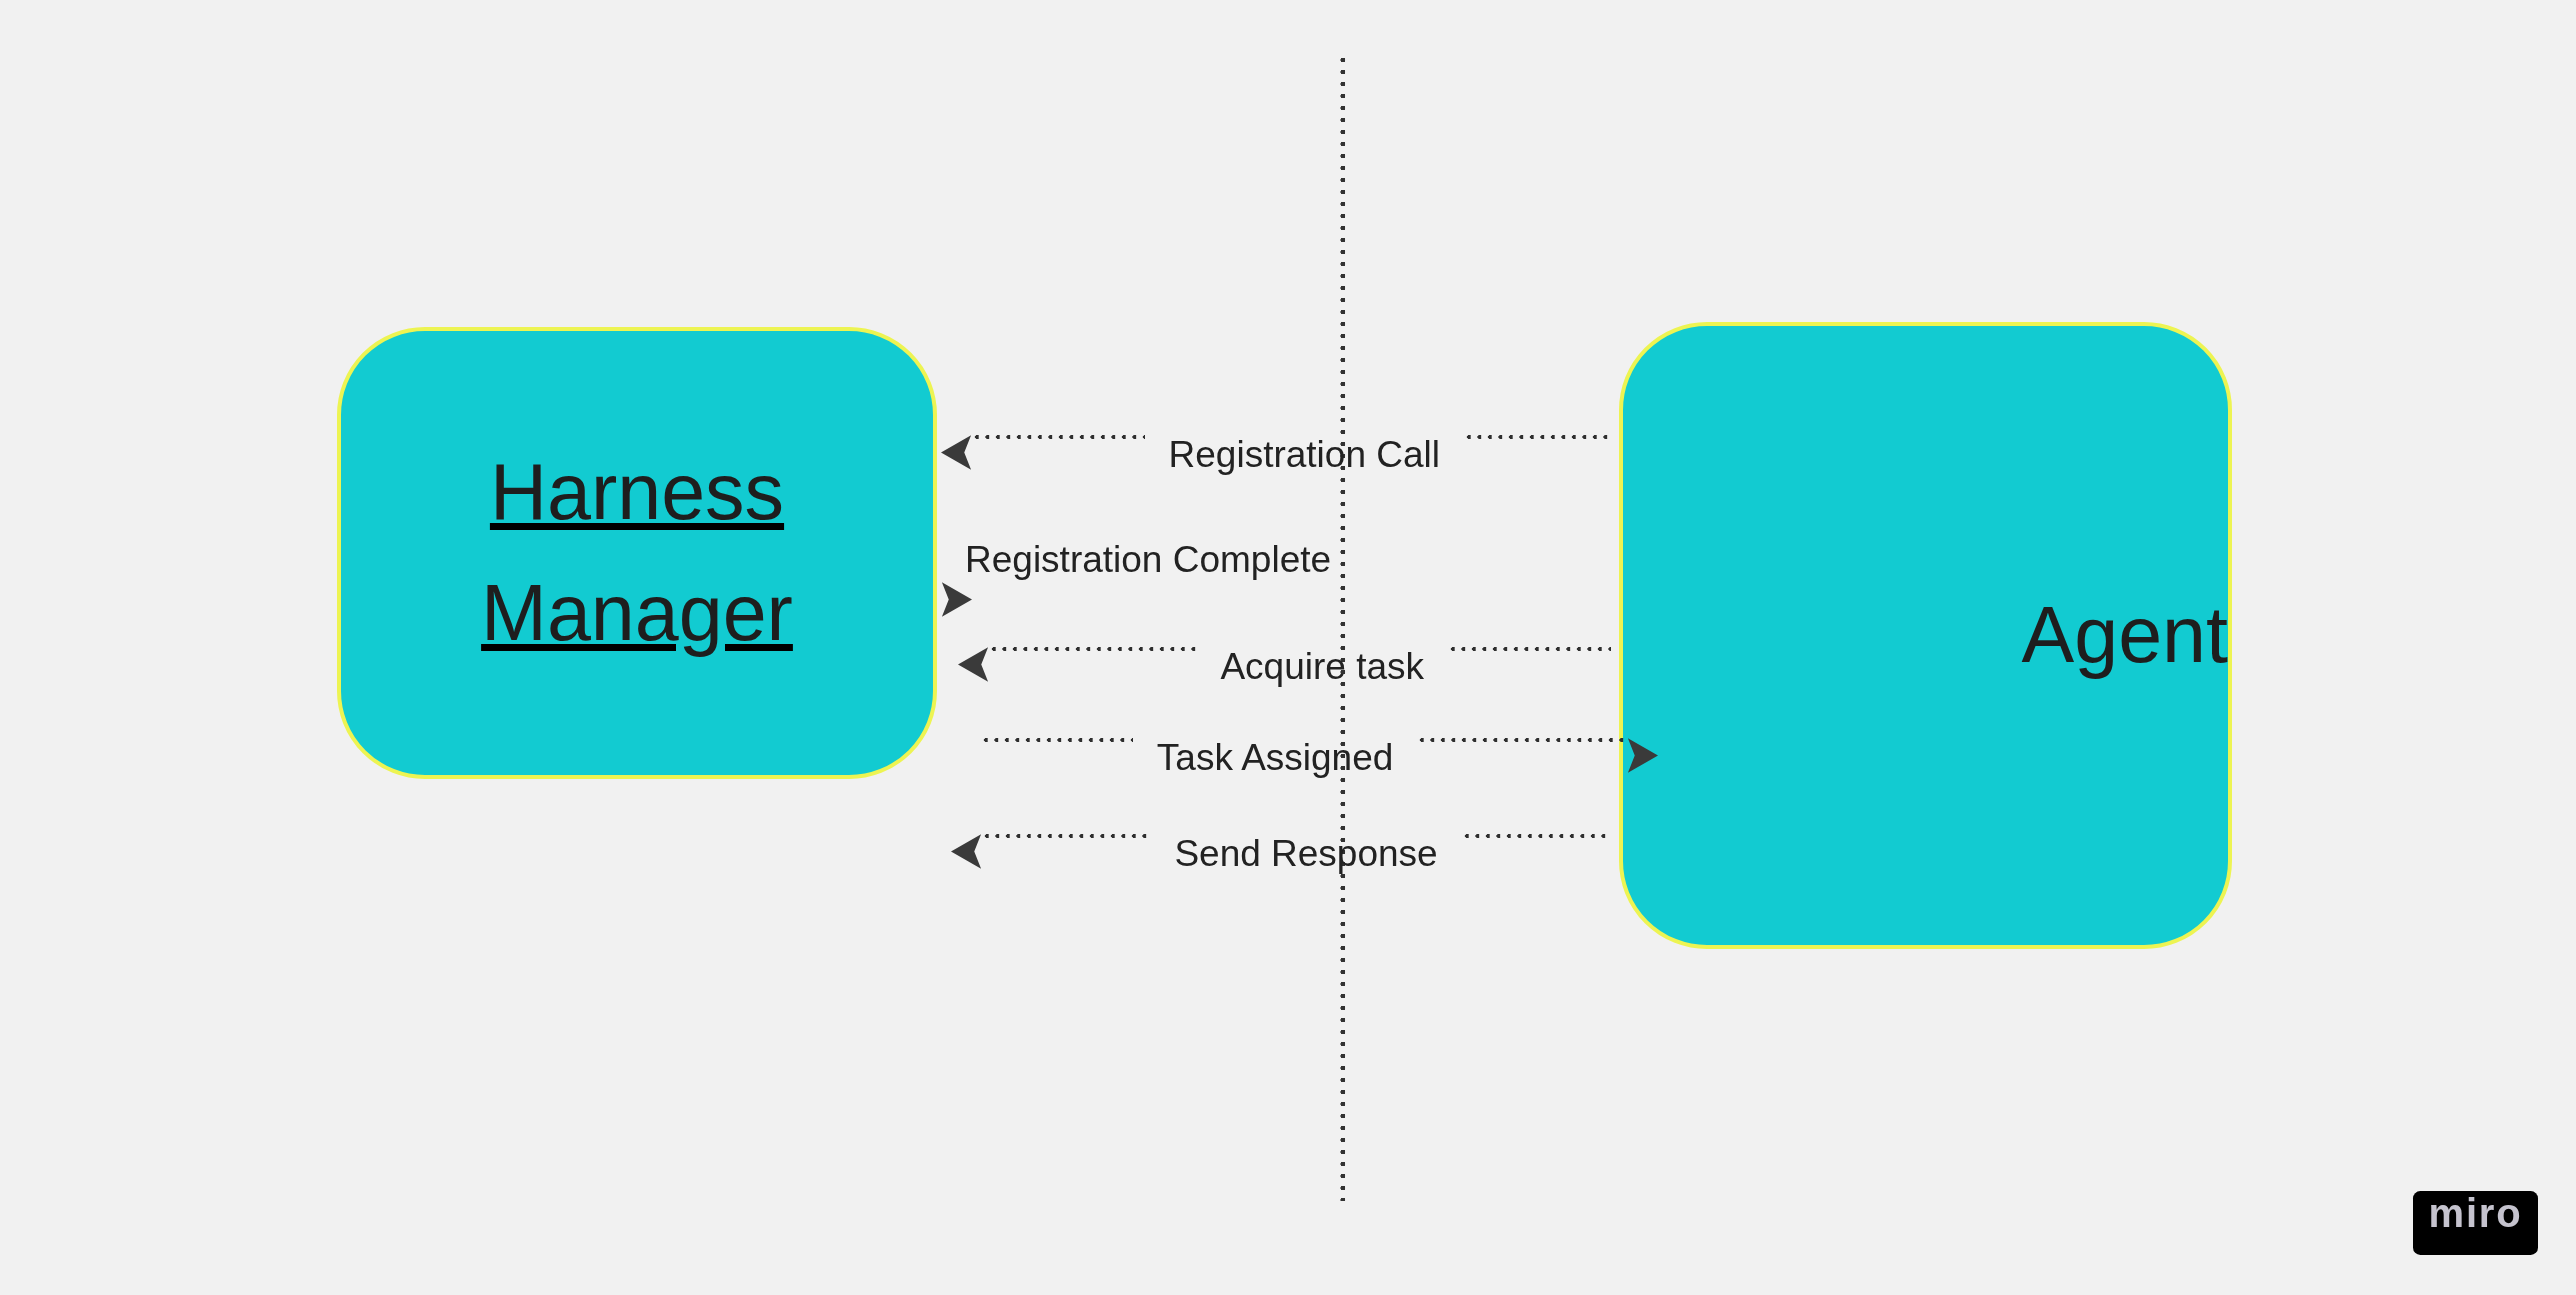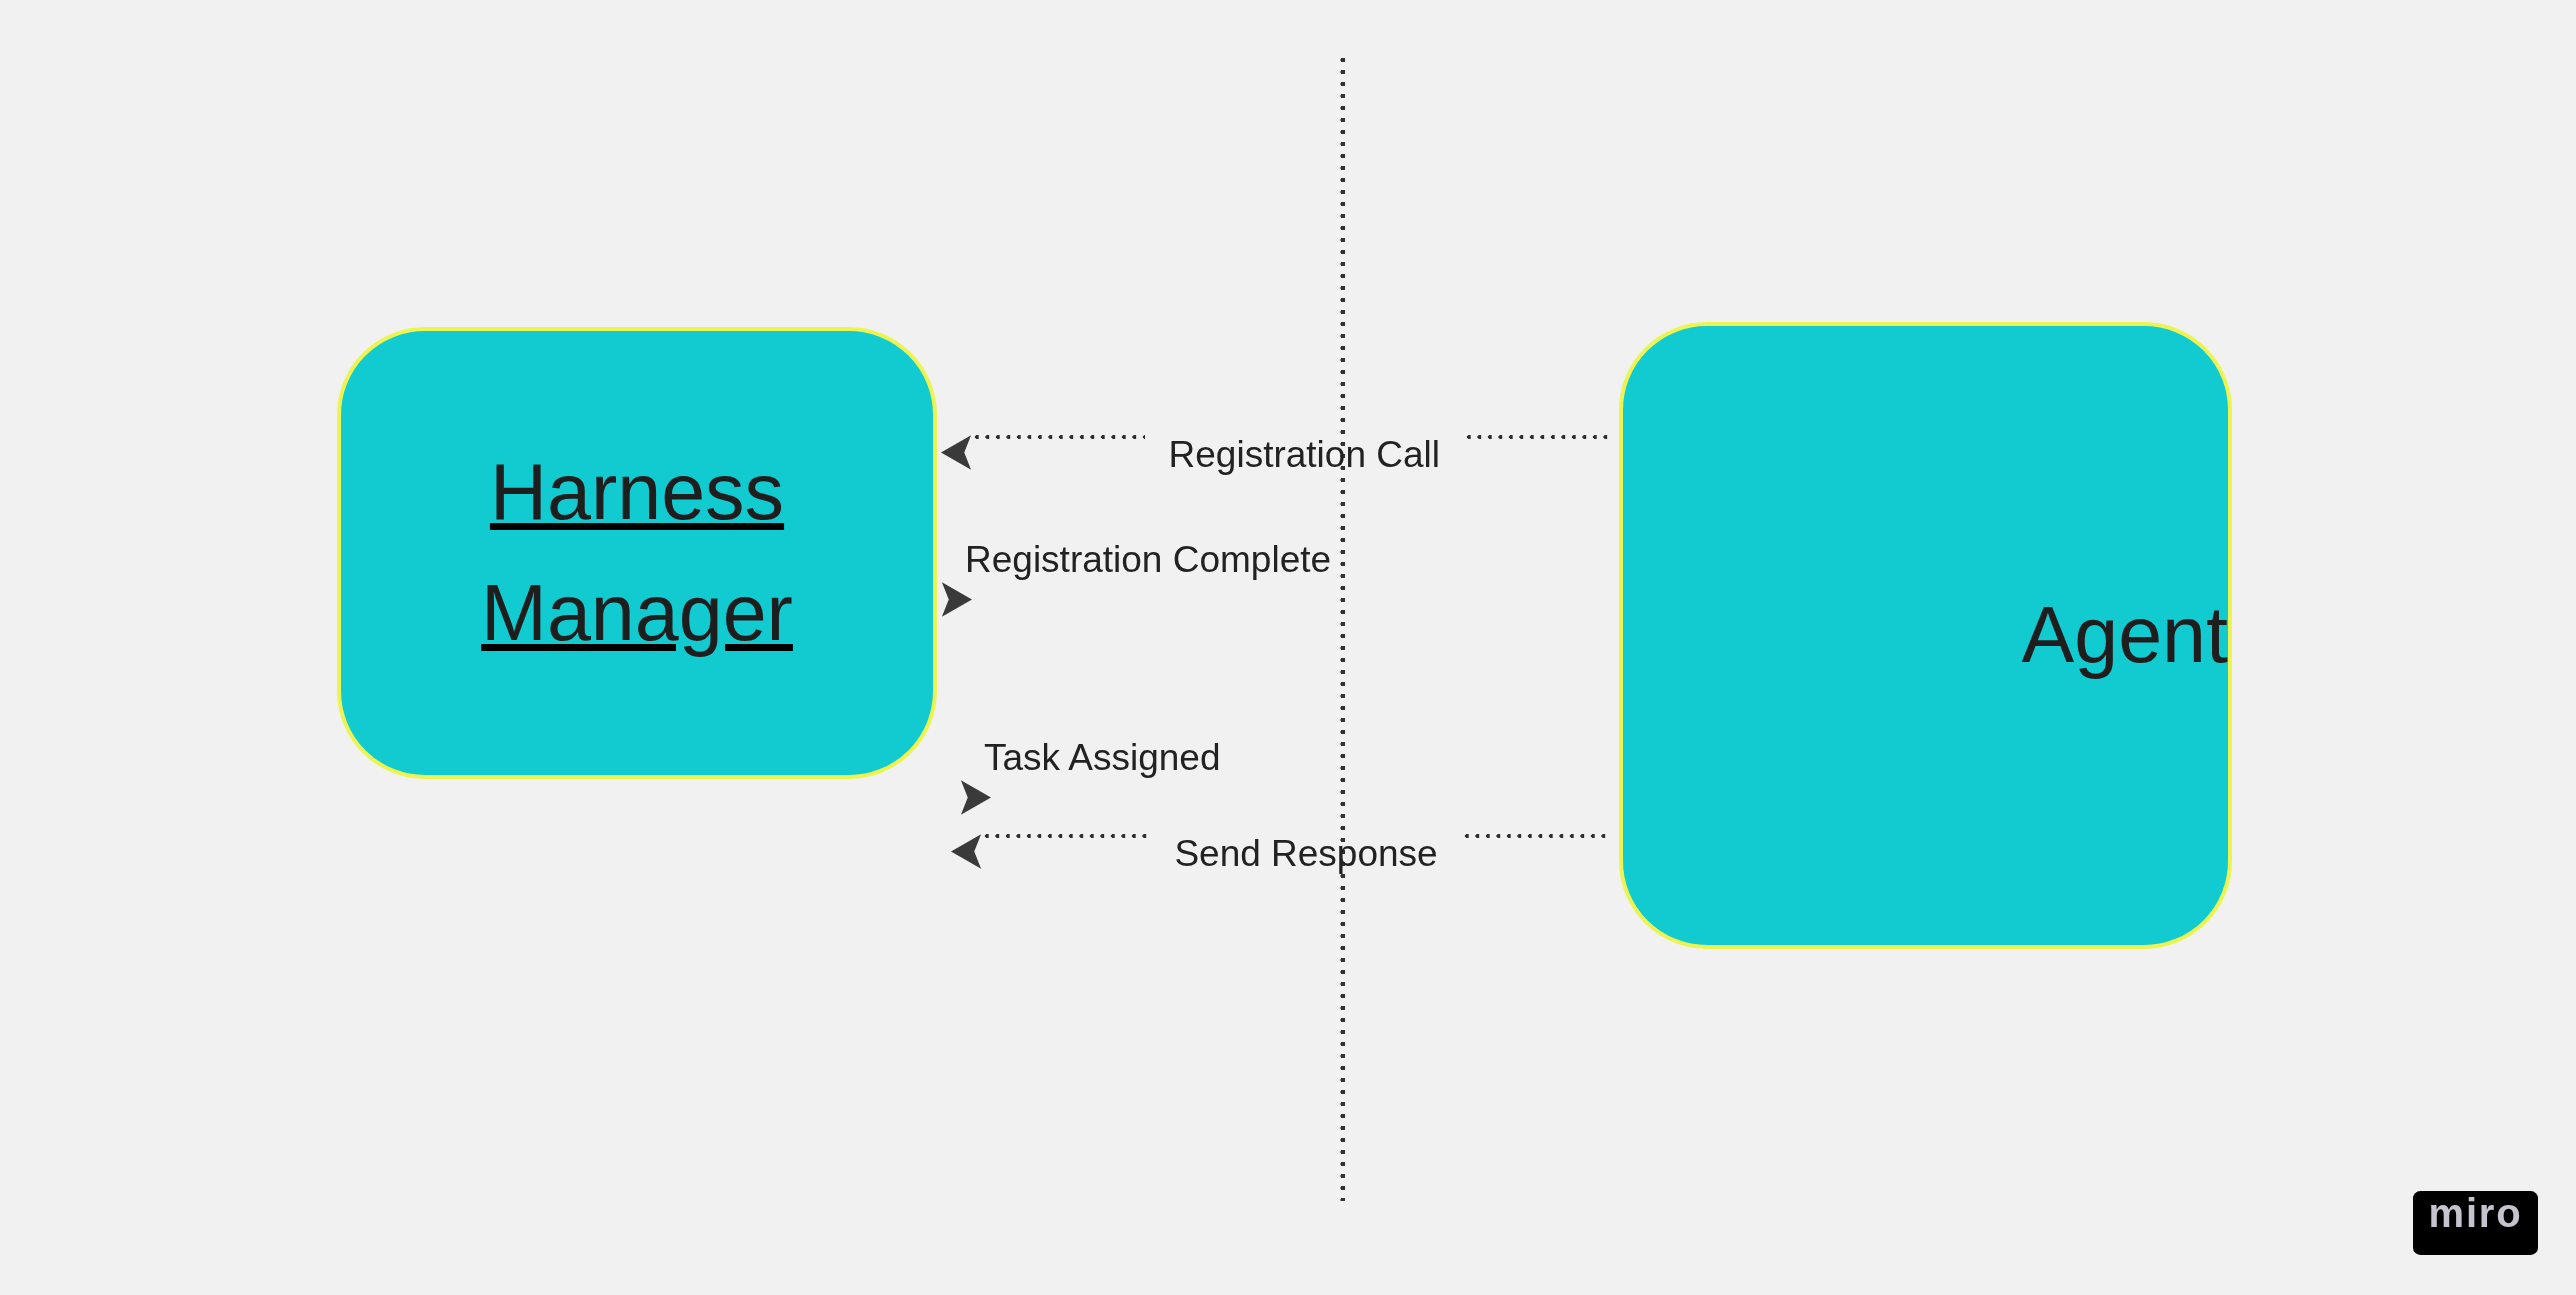--- a/index.html
+++ b/index.html
@@ -68,21 +68,21 @@
     background-image: radial-gradient(circle 2.1px at 5px 2.7px, #2e2e2e 92%, transparent 100%);
     background-size: 10.5px 5.5px;
     background-repeat: repeat-x;
   }
   .arrowhead { flex: 0 0 auto; display: block; }
   .arrowhead path { fill: #3a3a3a; }
 
   #msg-0 { left: 941px; top: 434px;  width: 670px; }
   #msg-1 { left: 941px; top: 539px;  width: 677px; flex-direction: column; }
   #msg-2 { left: 958px; top: 646px;  width: 653px; }
-  #msg-3 { left: 960px; top: 737px;  width: 677px; flex-direction: column; }
+  #msg-3 { left: 981px; top: 737px;  width: 677px; }
   #msg-4 { left: 951px; top: 833px;  width: 660px; }
 
   
   .watermark {
     position: absolute;
     left: 2413px;
     top: 1191px;
     width: 125px;
     height: 64px;
     background: #000000;
@@ -124,20 +124,28 @@
 
   <div class="msg-row" id="msg-1">
     <div class="dots" style="flex:0.85"></div>
     <div class="msg-label">Registration Complete</div>
     <div class="dots" style="flex:1.15"></div>
     <svg class="arrowhead" width="31" height="37" viewBox="0 0 34 40">
         <path d="M34 20 L1 1 L8.5 20 L1 39 Z"></path>
       </svg>
   </div>
 
+  <div class="msg-row" id="msg-2">
+    <svg class="arrowhead" width="31" height="37" viewBox="0 0 34 40">
+        <path d="M0 20 L33 1 L25.5 20 L33 39 Z"></path>
+      </svg>
+    <div class="dots" style="flex:1.12"></div>
+    <div class="msg-label">Acquire task</div>
+    <div class="dots" style="flex:0.88"></div>
+  </div>
 
   <div class="msg-row" id="msg-3">
     <div class="dots" style="flex:0.84"></div>
     <div class="msg-label">Task Assigned</div>
     <div class="dots" style="flex:1.16"></div>
     <svg class="arrowhead" width="31" height="37" viewBox="0 0 34 40">
         <path d="M34 20 L1 1 L8.5 20 L1 39 Z"></path>
       </svg>
   </div>
 

